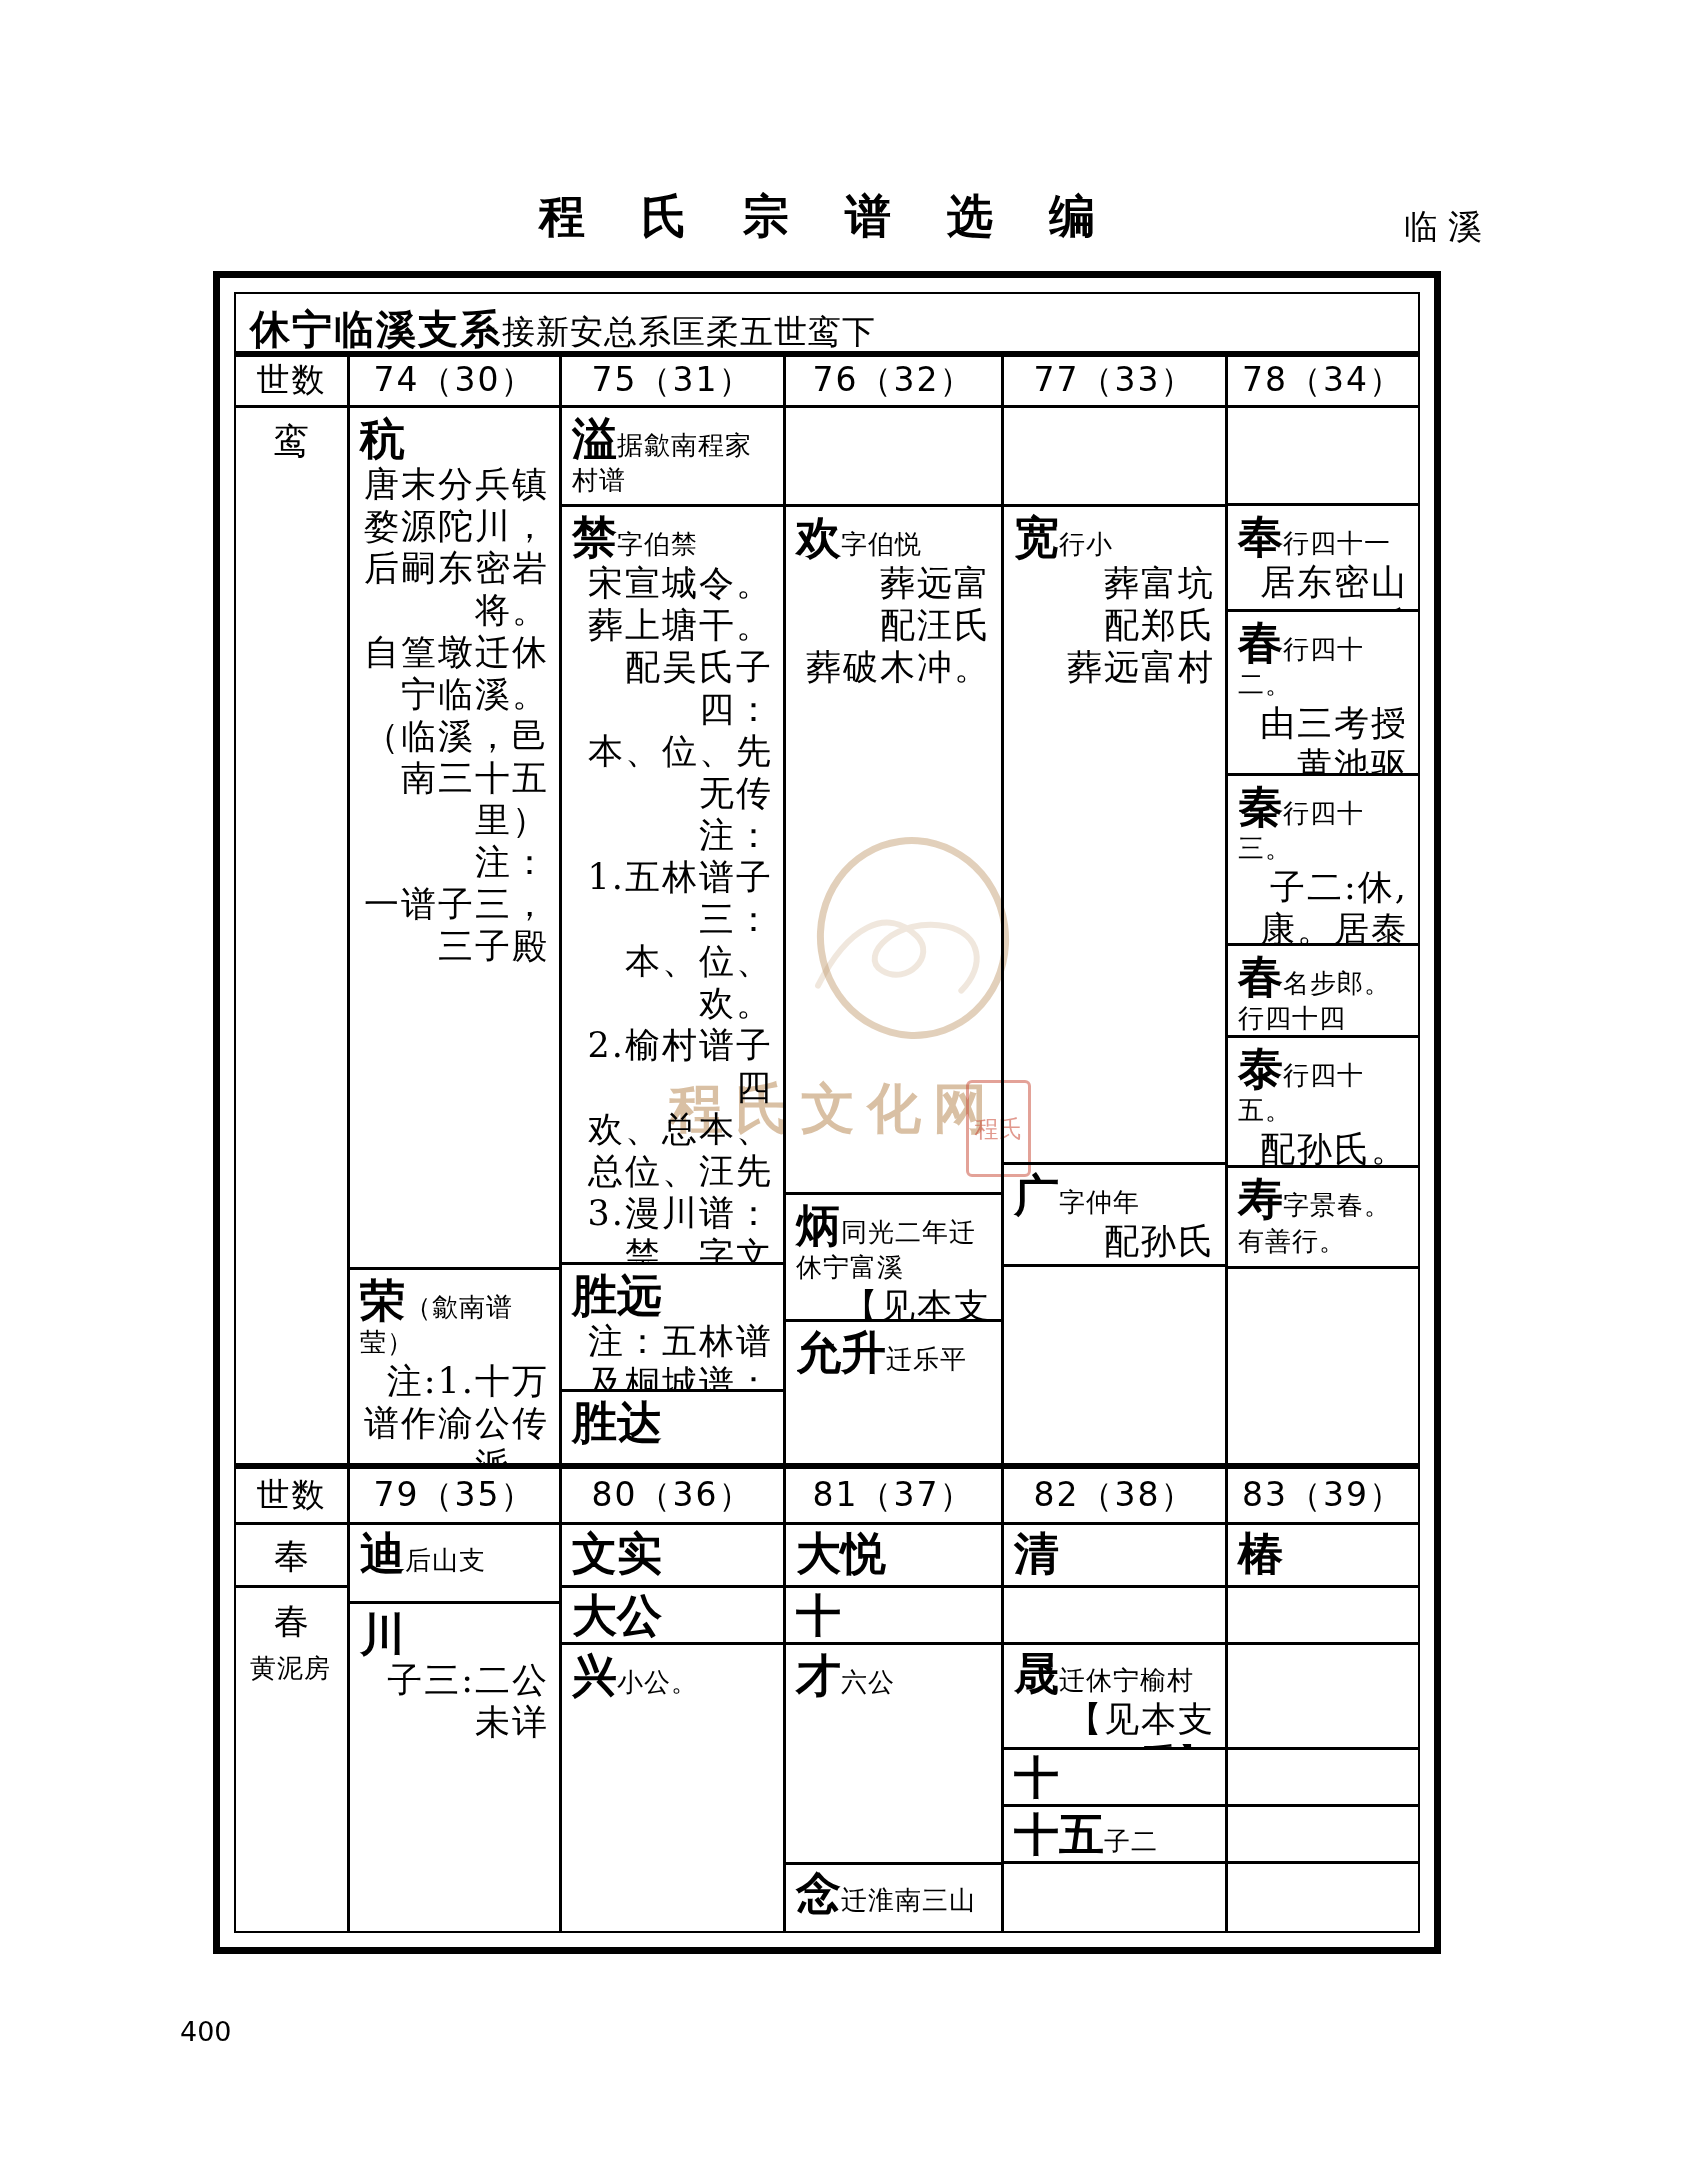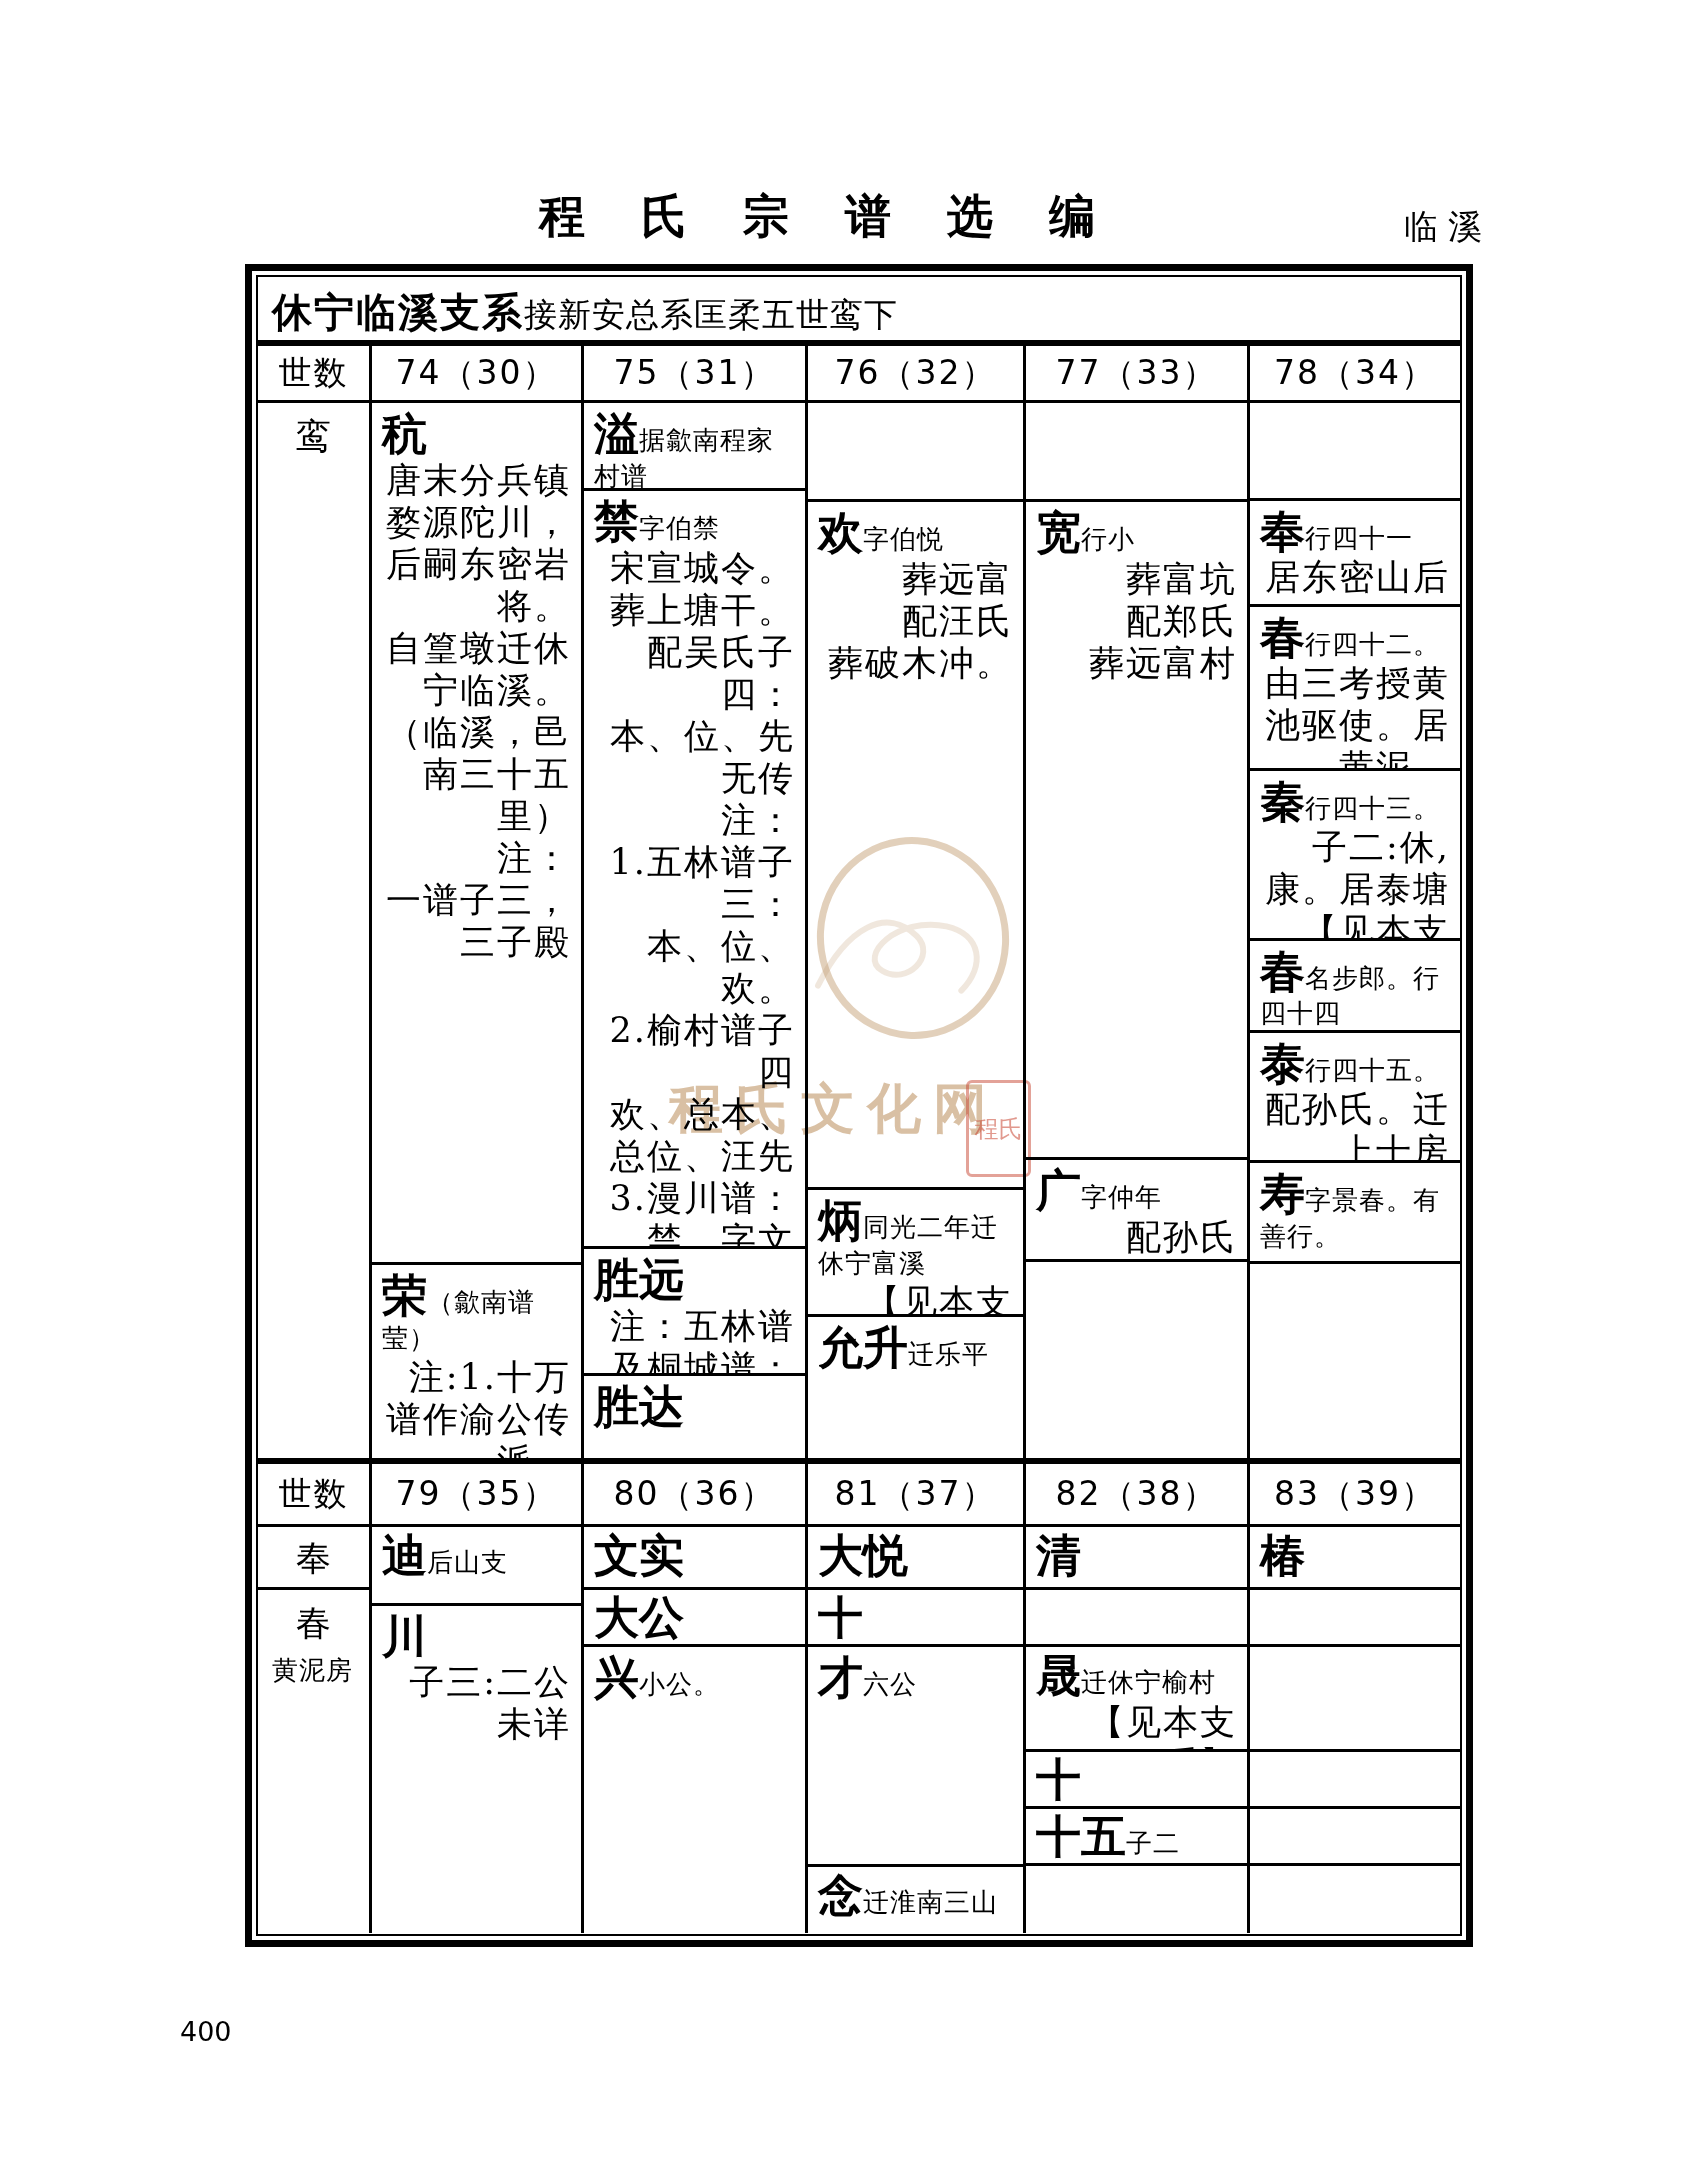--- a/index.html
+++ b/index.html
@@ -19,22 +19,22 @@
   .corner{
     position:absolute;left:1404px;top:204px;
     font-size:34px;letter-spacing:10px;
   }
   .pagenum{
     position:absolute;left:180px;top:2016px;
     font-size:27px;font-family:"DejaVu Sans","Liberation Sans",sans-serif;
   }
   
   .frame{
-    position:absolute;left:213px;top:264px;width:1228px;height:1683px;
-    border:7px solid #000;padding:4px;box-sizing:border-box;margin-left:32px;
+    position:absolute;left:213px;top:271px;width:1228px;height:1683px;
+    border:7px solid #000;padding:14px;box-sizing:border-box;
   }
   .frame-inner{
     border:2px solid #000;box-sizing:border-box;
     width:100%;height:100%;overflow:hidden;
     display:flex;flex-direction:column;
   }
   
   .bandhdr{
     box-sizing:border-box;height:69px;border-bottom:6px solid #000;
     padding:8px 14px 0 14px;white-space:nowrap;overflow:hidden;
@@ -135,21 +135,21 @@
 一谱子三，三子殿</div>
           </div>
           <div class="cell nb" style="height:193px">
             <div><span class="nm">荣</span><span class="sm">（歙南谱莹）</span></div>
             <div class="note">注:1.十万谱作渝公传派。
 2.补正谱注萤，为闵口派</div>
           </div>
         </div>
 
         <div class="col">
-          <div class="cell" style="height:88px">
+          <div class="cell" style="height:99px">
             <div><span class="nm">溢</span><span class="sm">据歙南程家村谱</span></div>
           </div>
           <div class="cell" style="height:758px">
             <div><span class="nm">禁</span><span class="sm">字伯禁</span></div>
             <div class="note">宋宣城令。葬上塘干。
 配吴氏子四：
 本、位、先无传
 注：
 1.五林谱子三：
 本、位、欢。

